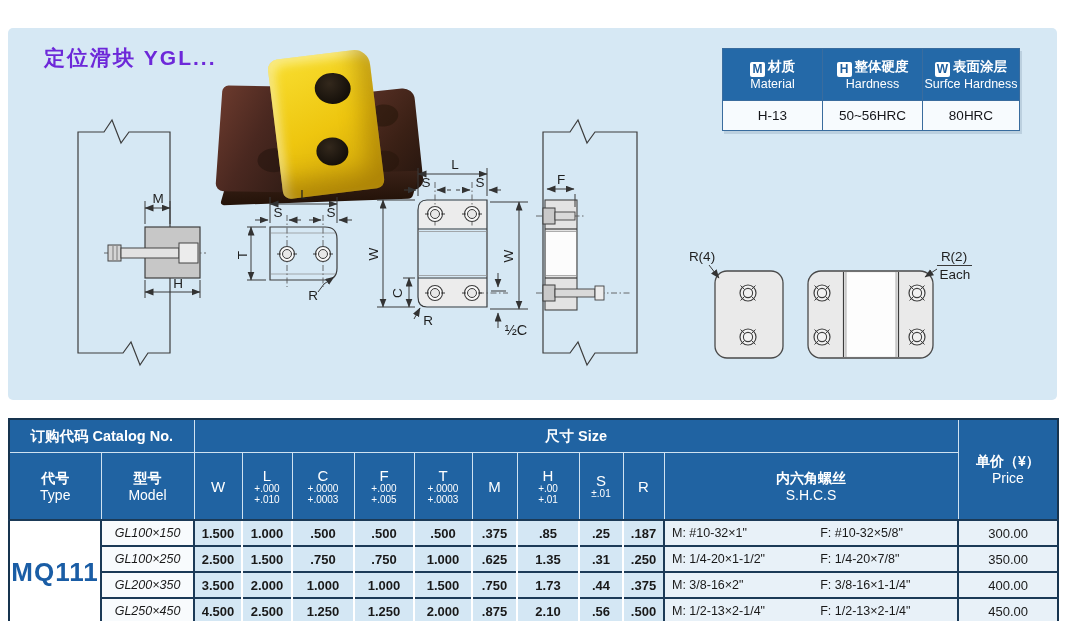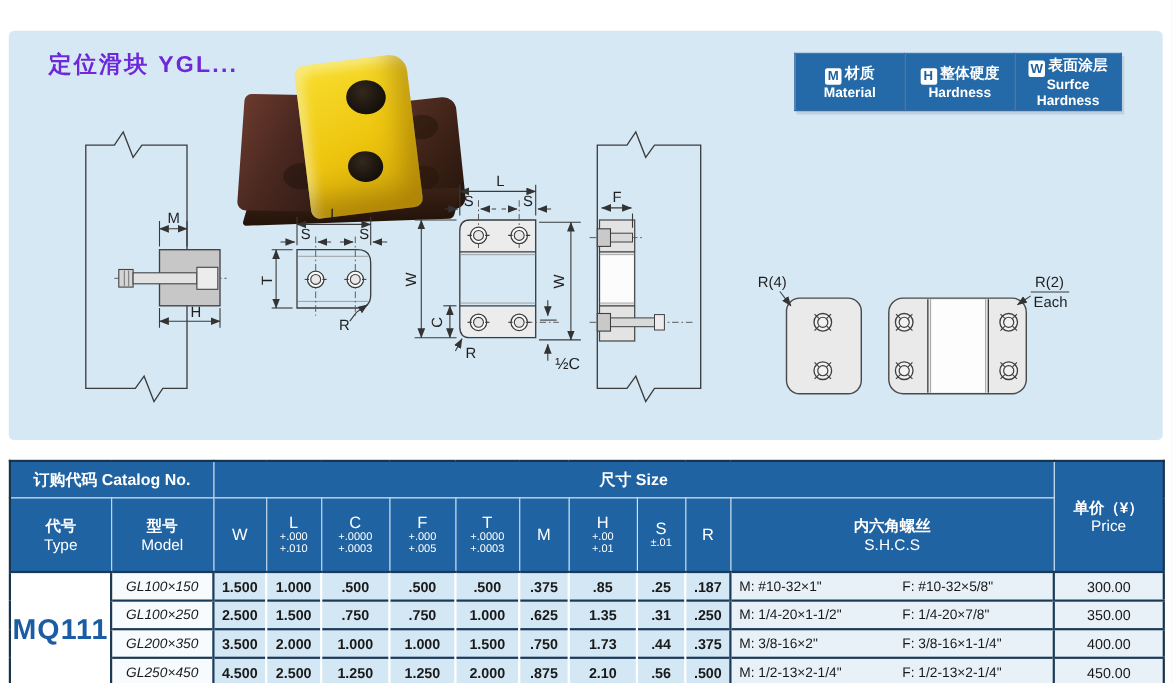--- a/index.html
+++ b/index.html
@@ -40,21 +40,21 @@
   
   .mat{position:absolute;left:714px;top:20px;border-collapse:collapse;table-layout:fixed;
        box-shadow:2px 3px 0 rgba(70,100,130,.18);}
   .mat th,.mat td{border:1px solid #396c9e;text-align:center;vertical-align:middle;}
   .mat th{background:#2469a8;color:#fff;height:47px;padding:2px 0;}
   .mat td{background:#f7fbfe;color:#15161a;height:27px;font-size:13.5px;}
   .mi{font-size:13.5px;font-weight:bold;line-height:17px;}
   .mbox{display:inline-block;width:15px;height:15px;line-height:15px;background:#fff;
         color:#1f5f9e;font-size:12px;font-weight:bold;border-radius:2px;margin-right:3px;
         vertical-align:-2px;}
-  .men{font-size:12.5px;font-weight:bold;line-height:14px;text-align:center;}
+  .men{font-size:12.5px;font-weight:normal;line-height:14px;text-align:center;}
 
   
   svg.draw{position:absolute;left:0;top:0;}
   svg.draw text{font-family:"Liberation Sans","DejaVu Sans",sans-serif;font-size:13.5px;
                 fill:#1f1f1f;}
   .ln{stroke:#3c3c3c;stroke-width:1.2;fill:none;}
   .dim{stroke:#3a3a3a;stroke-width:1;fill:none;}
   .cl{stroke:#5a5a5a;stroke-width:.9;fill:none;stroke-dasharray:6 2.5 1.5 2.5;}
   .thin{stroke:#8a8a8a;stroke-width:.7;fill:none;}
 
@@ -118,20 +118,25 @@
       </th>
       <th>
         <div class="mi"><span class="mbox">H</span><span>整体硬度</span></div>
         <div class="men">Hardness</div>
       </th>
       <th>
         <div class="mi"><span class="mbox">W</span><span>表面涂层</span></div>
         <div class="men">Surfce Hardness</div>
       </th>
     </tr>
+    <tr>
+      <td>H-13</td>
+      <td>50~56HRC</td>
+      <td>80HRC</td>
+    </tr>
   </tbody>
     </table>
 
   <svg class="draw" width="1049" height="372" viewBox="0 0 1049 372">
     <defs>
       <marker id="mE" markerWidth="10" markerHeight="8" refX="8.5" refY="3.5" orient="auto-start-reverse" markerUnits="userSpaceOnUse">
         <path d="M0,0 L9,3.5 L0,7 Z" fill="#333"></path>
       </marker>
       <g id="holeA">
         <circle r="7.5" fill="#fafafa" stroke="#3b3b3b" stroke-width="1.1"></circle>

